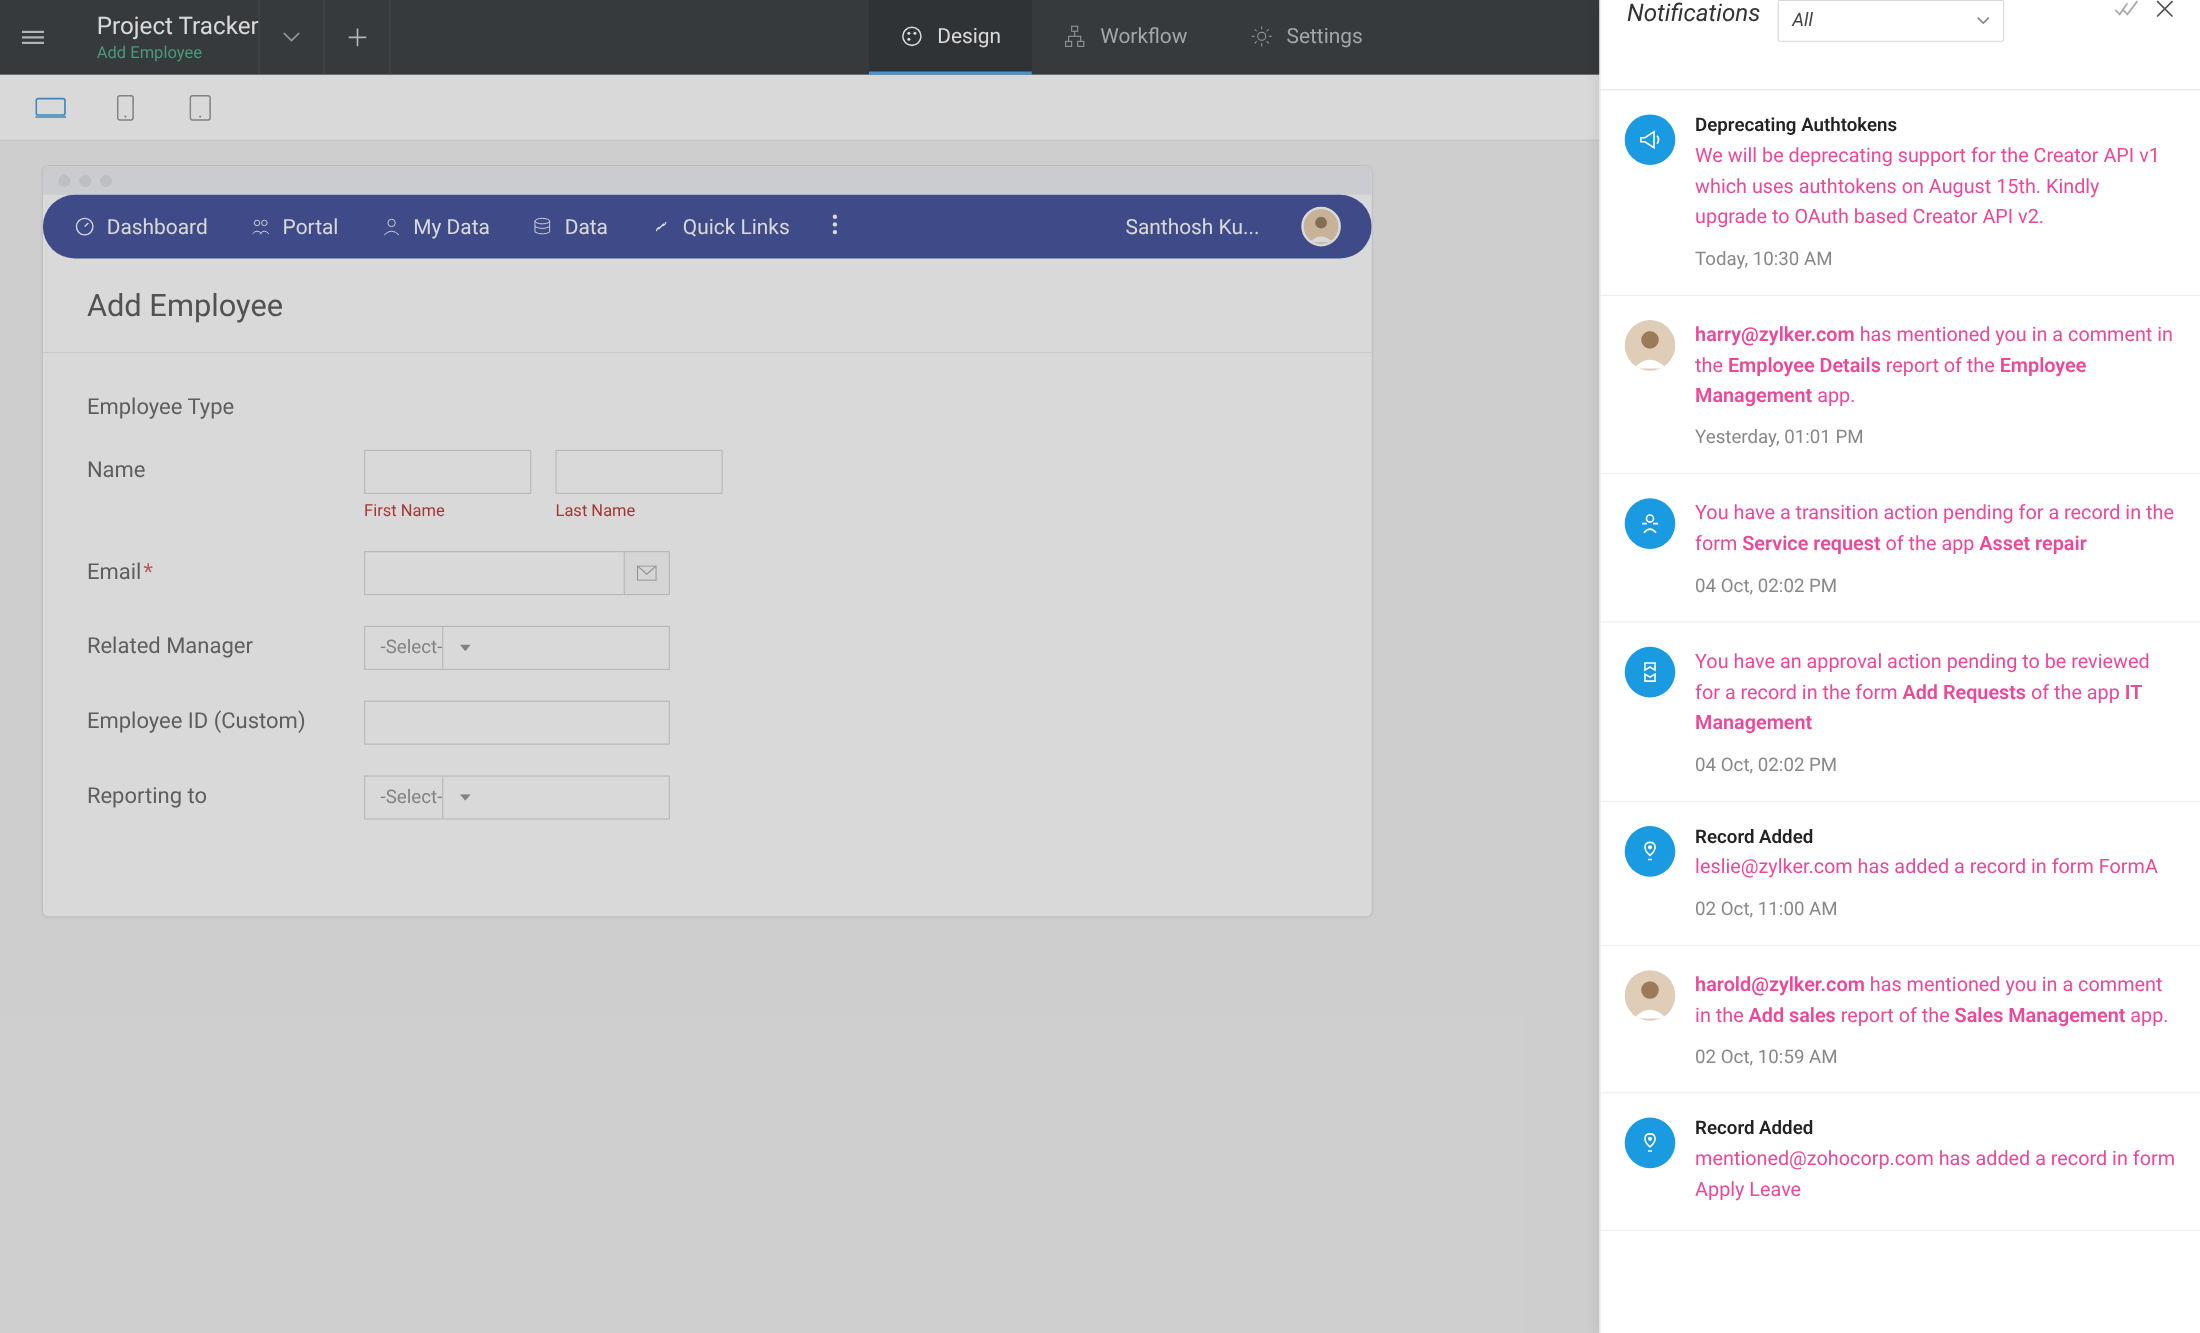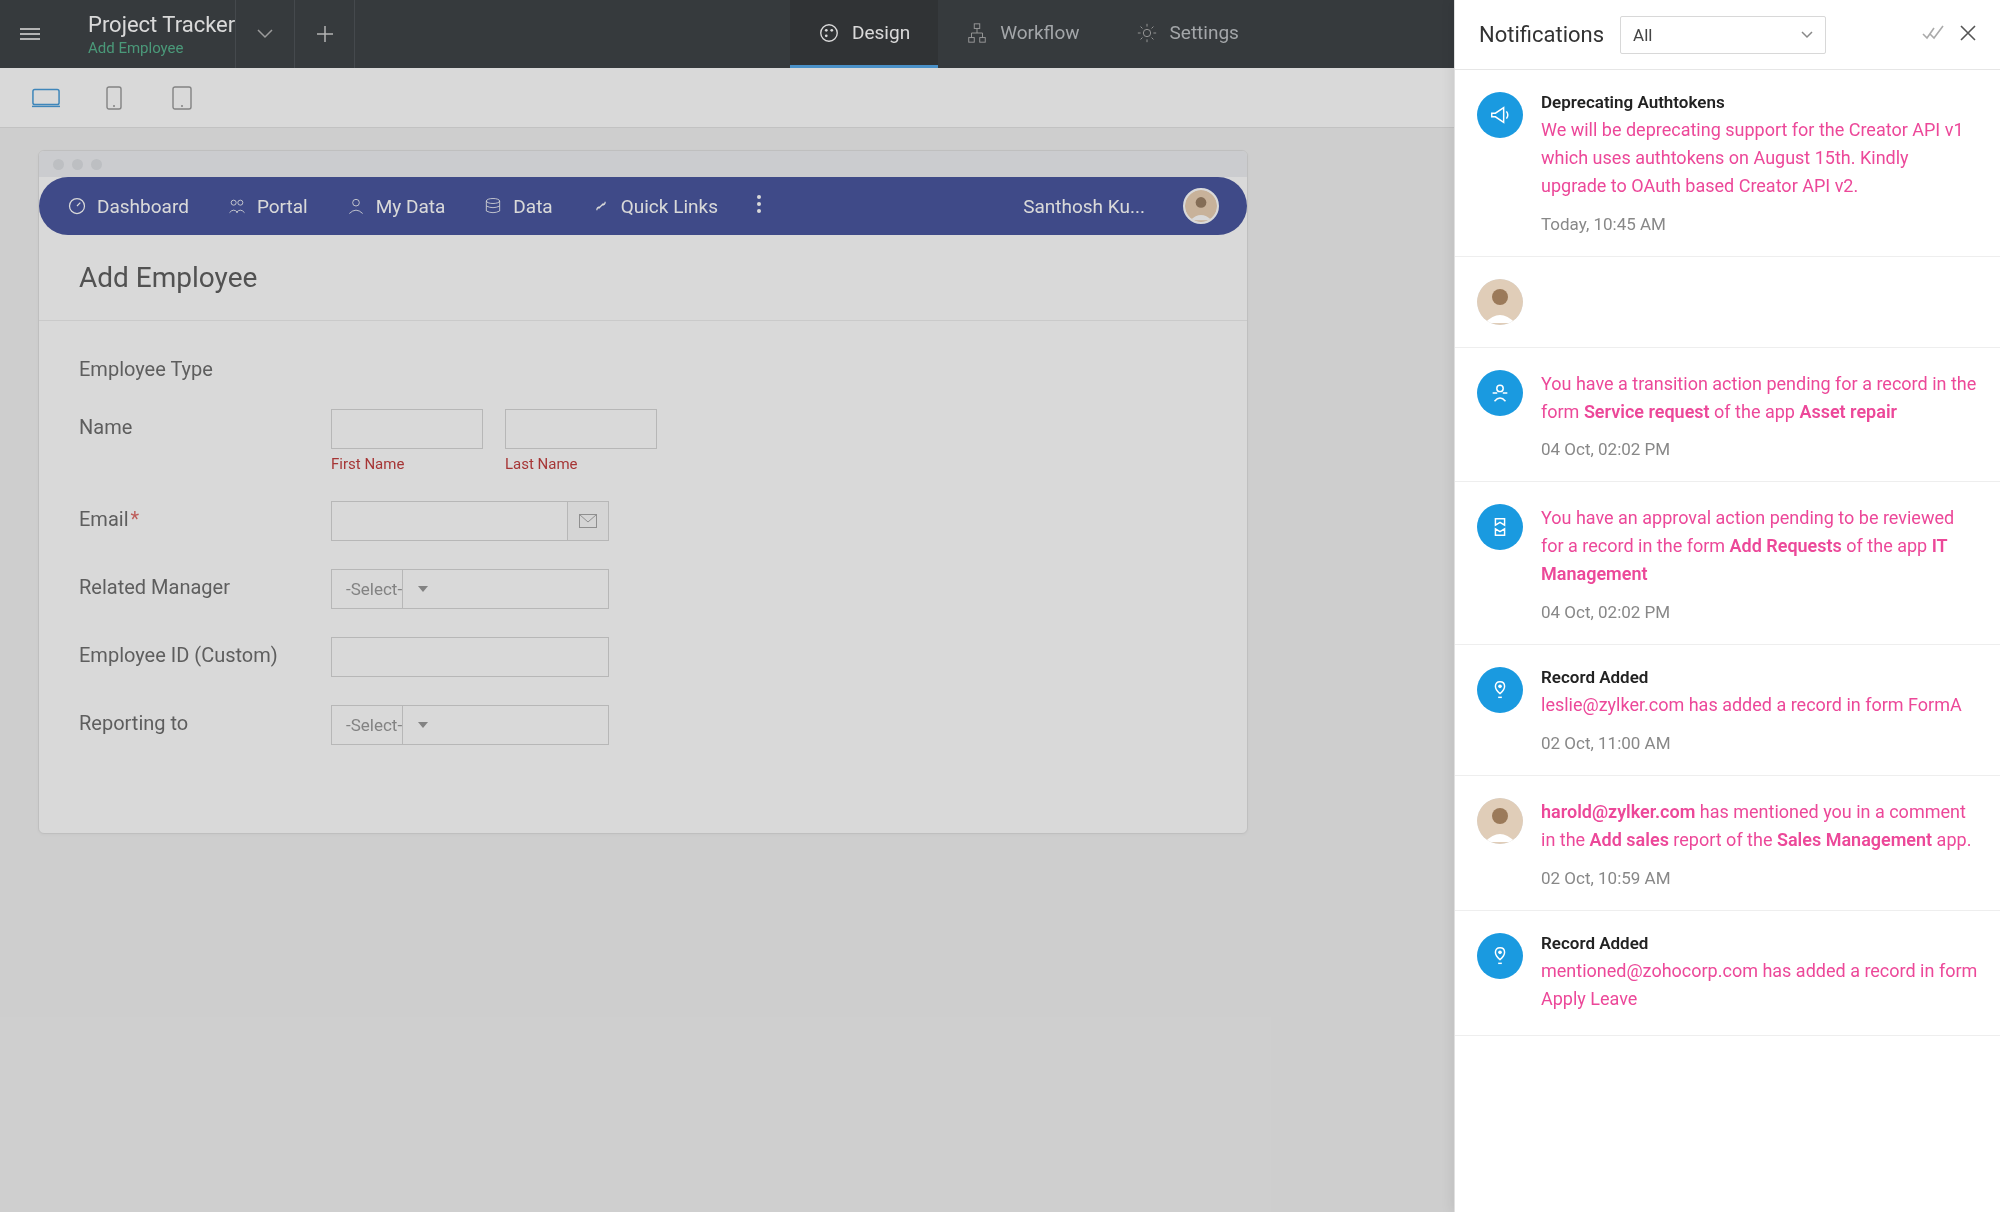--- a/index.html
+++ b/index.html
@@ -87,21 +87,21 @@
     position:absolute; top:0; left:0; width:1454px; height:100%;
     background:rgba(120,120,120,0.28); pointer-events:none;
   }
   
   
   .notif-panel {
     position:absolute; top:0; right:0; width:546px; height:100%;
     background:#fff; border-left:1px solid #e0e0e0; display:flex; flex-direction:column;
     box-shadow:-2px 0 12px rgba(0,0,0,0.08);
   }
-  .notif-header { height:70px; border-bottom:1px solid #e6e6e6; display:flex; align-items:center; padding:0 24px; gap:16px; }
+  .notif-header { height:82px; border-bottom:1px solid #e6e6e6; display:flex; padding:0 24px; gap:16px;font-style:italic; }
   .notif-title { font-size:22px; color:#333; }
   .notif-filter { width:206px; height:38px; border:1px solid #d8d8d8; border-radius:2px; display:flex; align-items:center; justify-content:space-between; padding:0 12px; cursor:pointer; font-size:17px; color:#444; }
   .notif-header-spacer { flex:1; }
   .notif-action-icon { cursor:pointer; color:#888; }
   
   .notif-list { flex:1; overflow-y:auto; }
   .notif-item { padding:22px 22px 22px 22px; border-bottom:1px solid #eee; display:flex; gap:18px; cursor:pointer; }
   .notif-avatar { width:46px; height:46px; border-radius:50%; flex-shrink:0; display:flex; align-items:center; justify-content:center; }
   .notif-avatar.blue { background:#1a9ae0; }
   .notif-avatar.img { background:#ddd; overflow:hidden; }
@@ -366,31 +366,35 @@
         <div class="notif-item">
           <div class="notif-avatar blue">
             <svg width="22" height="22" viewBox="0 0 24 24">
               <path d="M3 10 L3 14 L7 14 L16 20 L16 4 L7 10 Z" stroke="#fff" stroke-width="1.6" fill="none"></path>
               <path d="M19 8 Q22 12 19 16" stroke="#fff" stroke-width="1.6" fill="none"></path>
             </svg>
           </div>
           <div class="notif-content">
             <div class="notif-heading">Deprecating Authtokens</div>
             <div class="notif-body"><span>We will be deprecating support for the Creator API v1 which uses authtokens on August 15th. Kindly upgrade to OAuth based Creator API v2.</span></div>
-            <div class="notif-time">Today, 10:45 AM</div>
+            <div class="notif-time">Today, 10:30 AM</div>
           </div>
         </div>
         <div class="notif-item">
           <div class="notif-avatar img">
             <svg viewBox="0 0 46 46">
               <circle cx="23" cy="23" r="23" fill="#e0cdb8"></circle>
               <circle cx="23" cy="18" r="8" fill="#9b7a5a"></circle>
               <path d="M8 44 Q23 28 38 44" fill="#fff"></path>
             </svg>
           </div>
+          <div class="notif-content">
+            <div class="notif-body"><b>harry@zylker.com</b><span> has mentioned you in a comment in the </span><b>Employee Details</b><span> report of the </span><b>Employee Management</b><span> app.</span></div>
+            <div class="notif-time">Yesterday, 01:01 PM</div>
+          </div>
         </div>
         <div class="notif-item">
           <div class="notif-avatar blue">
             <svg width="22" height="22" viewBox="0 0 24 24">
               <circle cx="12" cy="7" r="3.5" stroke="#fff" fill="none" stroke-width="1.6"></circle>
               <path d="M6 21 Q12 14 18 21" stroke="#fff" fill="none" stroke-width="1.6"></path>
               <path d="M4 12 H9 M15 12 H20" stroke="#fff" stroke-width="1.6"></path>
             </svg>
           </div>
           <div class="notif-content">

